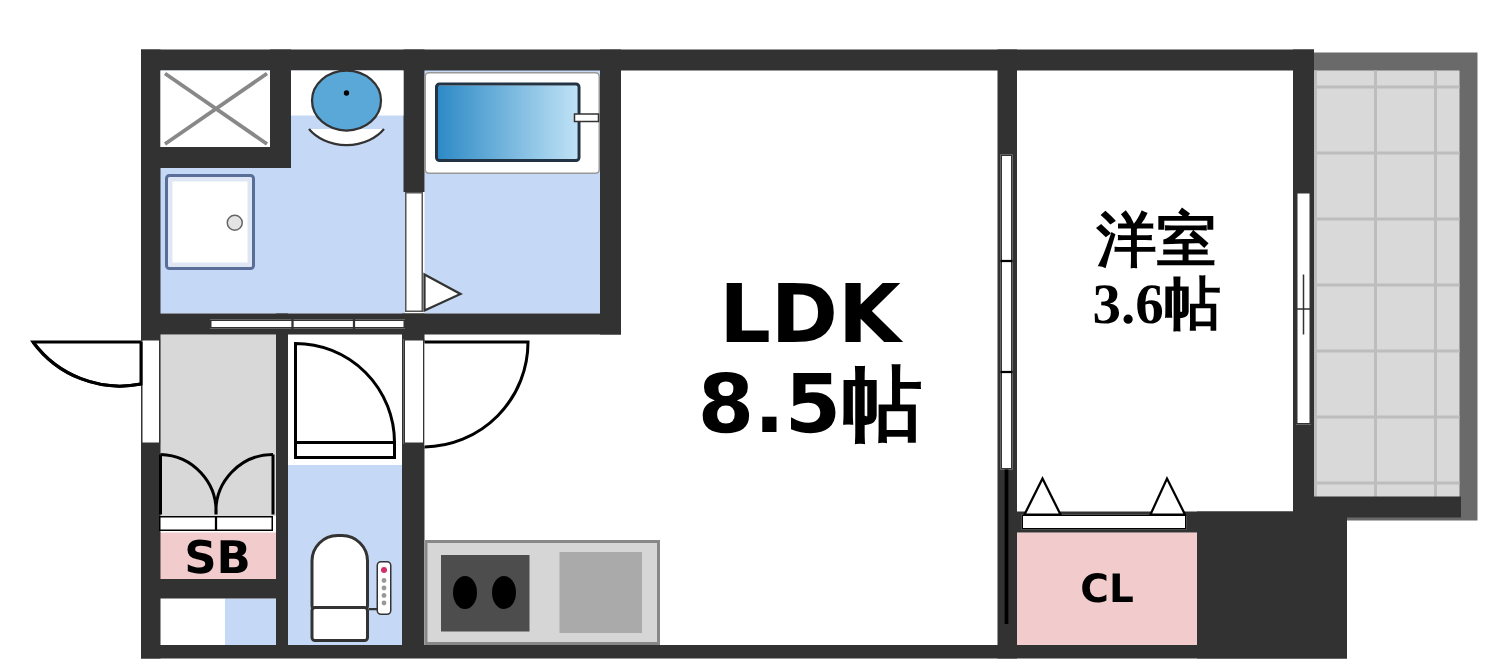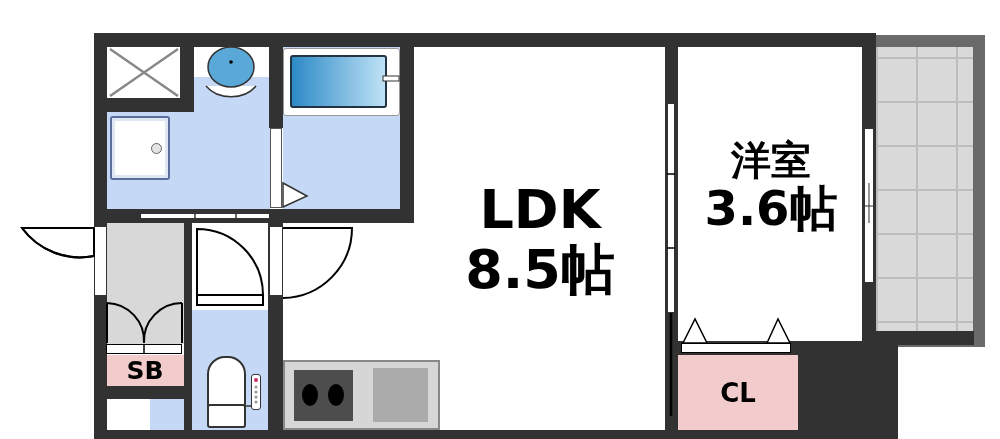--- a/index.html
+++ b/index.html
@@ -127,18 +127,18 @@
     </g>
     <line x1="246" y1="388" x2="252" y2="388" stroke="#333" stroke-width="1.5"></line>
   </svg>
 
   <div class="label" style="left:440px;top:165px;width:200px;">
     <div style="font-size:54px;">LDK</div>
     <div style="font-size:54px;margin-top:6px;">8.5帖</div>
   </div>
   <div class="label" style="left:680px;top:122px;width:182px;">
     <div style="font-size:40px;">洋室</div>
-    <div style="font-size:48px;margin-top:4px;">3.6帖</div>
+    <div style="font-size:38px;margin-top:4px;font-family:Liberation Serif, serif;">3.6帖</div>
   </div>
-  <div class="label" style="left:106px;top:340px;width:78px;font-size:25px;">SB</div>
+  <div class="label" style="left:106px;top:340px;width:78px;font-size:30px;">SB</div>
   <div class="label" style="left:678px;top:362px;width:120px;font-size:26px;">CL</div>
 
 </div>
 
 </body></html>

